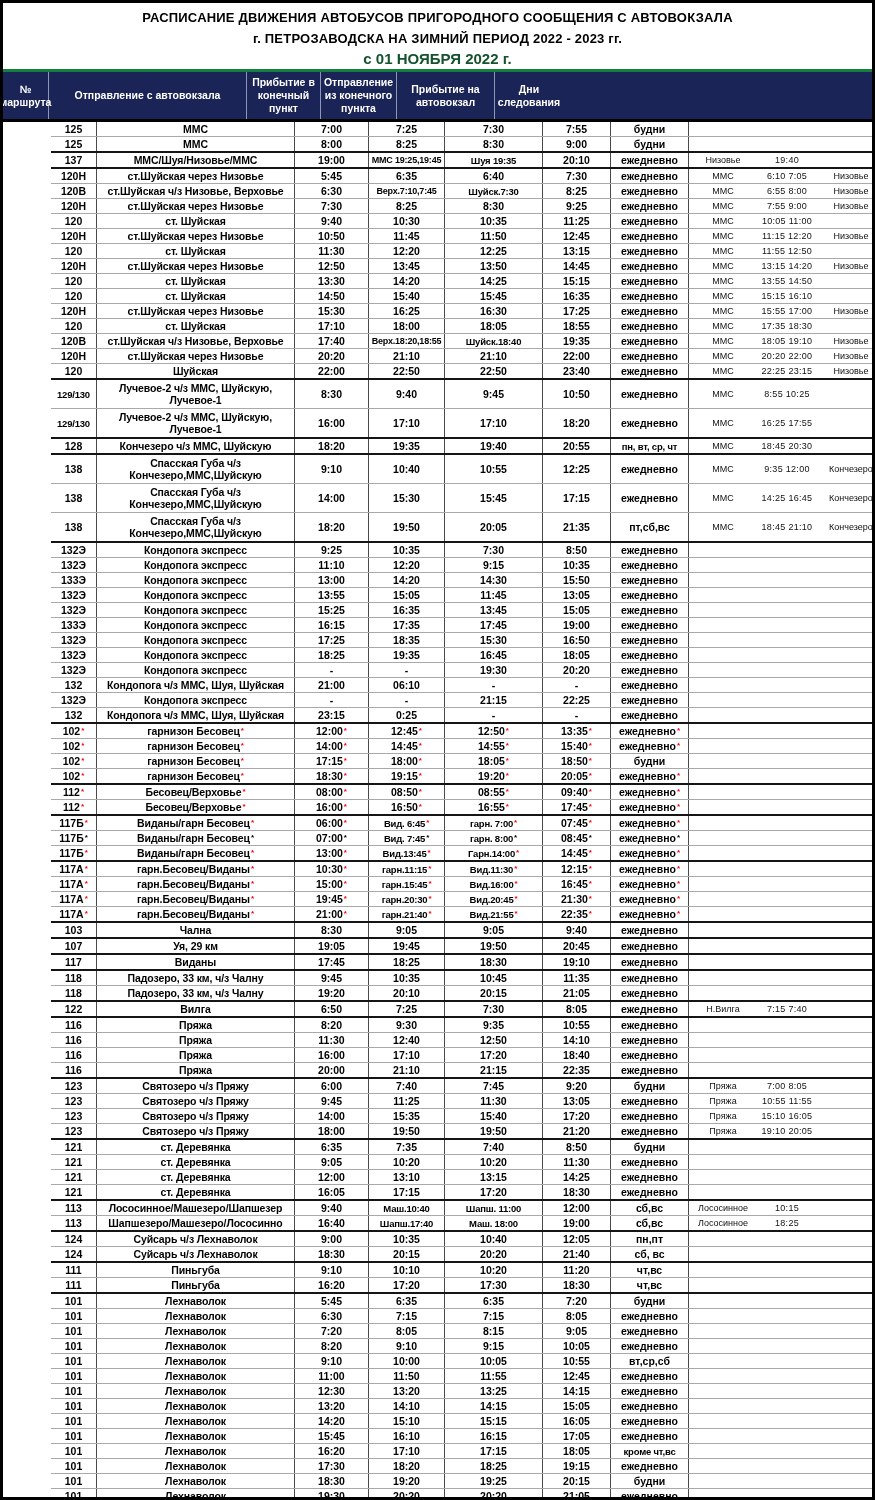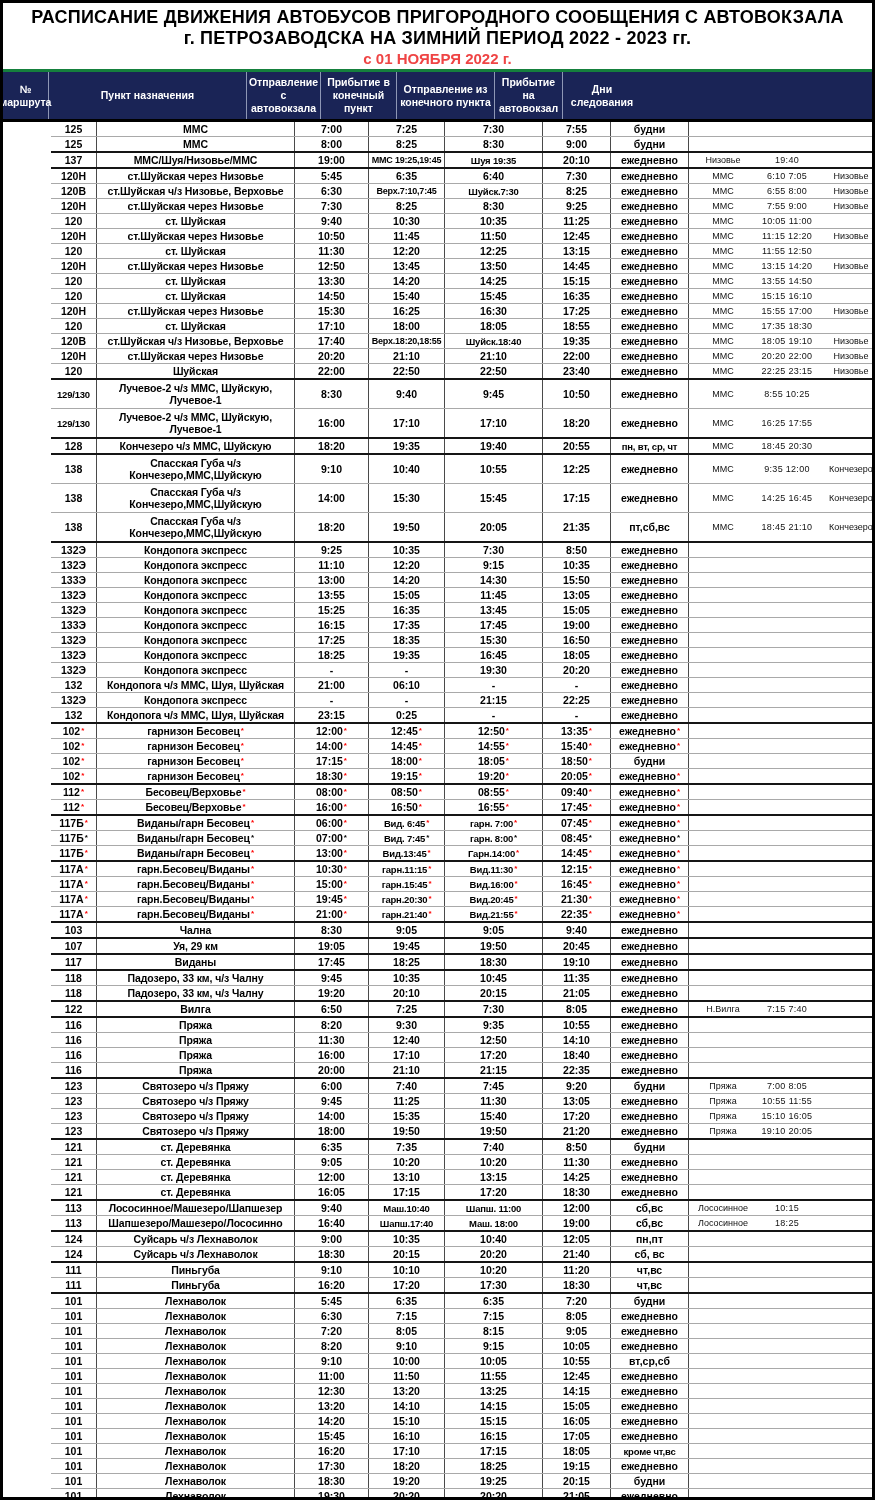--- a/index.html
+++ b/index.html
@@ -1,20 +1,20 @@
 <!DOCTYPE html>
 <html><head>
 <meta charset="utf-8">
 <style>
   html,body{margin:0;padding:0;background:#e8e8e8;}
   body{width:875px;height:1500px;overflow:hidden;font-family:"Liberation Sans",sans-serif;}
   .page{box-sizing:border-box;width:875px;height:1500px;border:3px solid #000;background:#fff;display:flex;flex-direction:column;}
   .titles{text-align:center;padding:4px 0 1px;flex:none;}
-  .title-main,.title-sub{font-weight:bold;font-size:18px;color:#000;line-height:21px;letter-spacing:0.2px;}
-  .title-date{font-weight:bold;font-size:15px;color:#ef4444;line-height:19px;}
+  .title-main,.title-sub{font-weight:bold;font-size:13px;color:#000;line-height:21px;letter-spacing:0.2px;}
+  .title-date{font-weight:bold;font-size:15px;color:#14532d;line-height:19px;}
   .tablewrap{flex:1;display:flex;flex-direction:column;border-top:3px solid #15803d;overflow:hidden;}
   .grid{display:grid;grid-template-columns:46px 198px 74px 76px 98px 68px 78px 1fr;}
   .hrow{background:#1a2456;border-bottom:3px solid #000;flex:none;}
   .hcell{color:#fff;font-weight:bold;font-size:10.5px;display:flex;align-items:center;justify-content:center;text-align:center;padding:4px 2px;border-right:1px solid #8e97b5;line-height:1.25;min-height:32px;box-sizing:border-box;}
   .hcell:last-child{border-right:none;}
   .tbody{flex:1;display:flex;flex-direction:column;overflow:hidden;margin-left:48px;}
   .row{min-height:14px;border-top:1px solid #a9a9a9;flex:none;}
   .row.g{border-top:2px solid #151515;}
   .row:first-child{border-top:none;}
   .row.h2{min-height:28px;}
@@ -34,21 +34,20 @@
 
 <div class="page">
   <div class="titles">
     <div class="title-main">РАСПИСАНИЕ ДВИЖЕНИЯ АВТОБУСОВ ПРИГОРОДНОГО СООБЩЕНИЯ С АВТОВОКЗАЛА</div>
     <div class="title-sub">г. ПЕТРОЗАВОДСКА НА ЗИМНИЙ ПЕРИОД 2022 - 2023 гг.</div>
     <div class="title-date">с 01 НОЯБРЯ 2022 г.</div>
   </div>
   <div class="tablewrap">
     <div class="grid hrow">
         <div class="hcell">№ маршрута</div>
-        <div class="hcell">Пункт назначения</div>
         <div class="hcell">Отправление с автовокзала</div>
         <div class="hcell">Прибытие в конечный пункт</div>
         <div class="hcell">Отправление из конечного пункта</div>
         <div class="hcell">Прибытие на автовокзал</div>
         <div class="hcell">Дни следования</div>
       </div>
     <div class="tbody">
         <div class="grid row g">
           <div class="cell c-route">125</div>
           <div class="cell c-dest">ММС</div>

